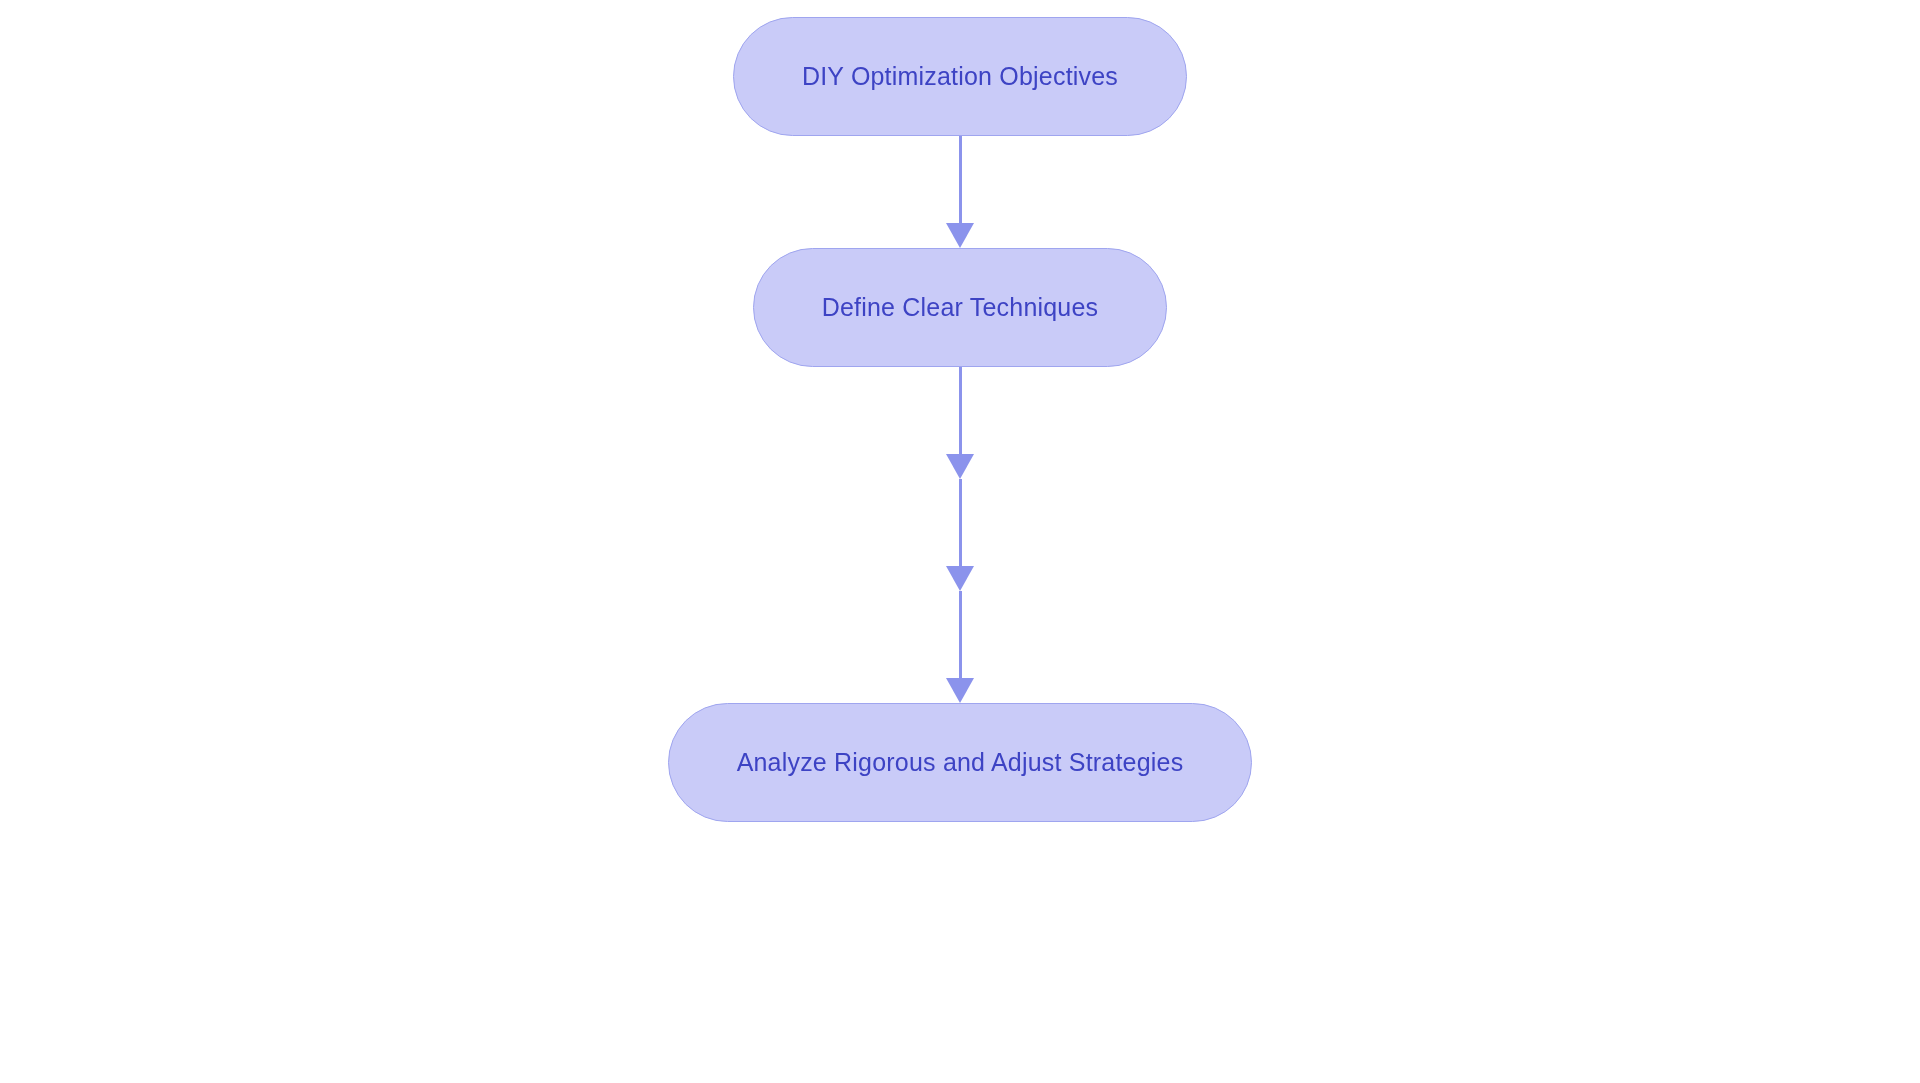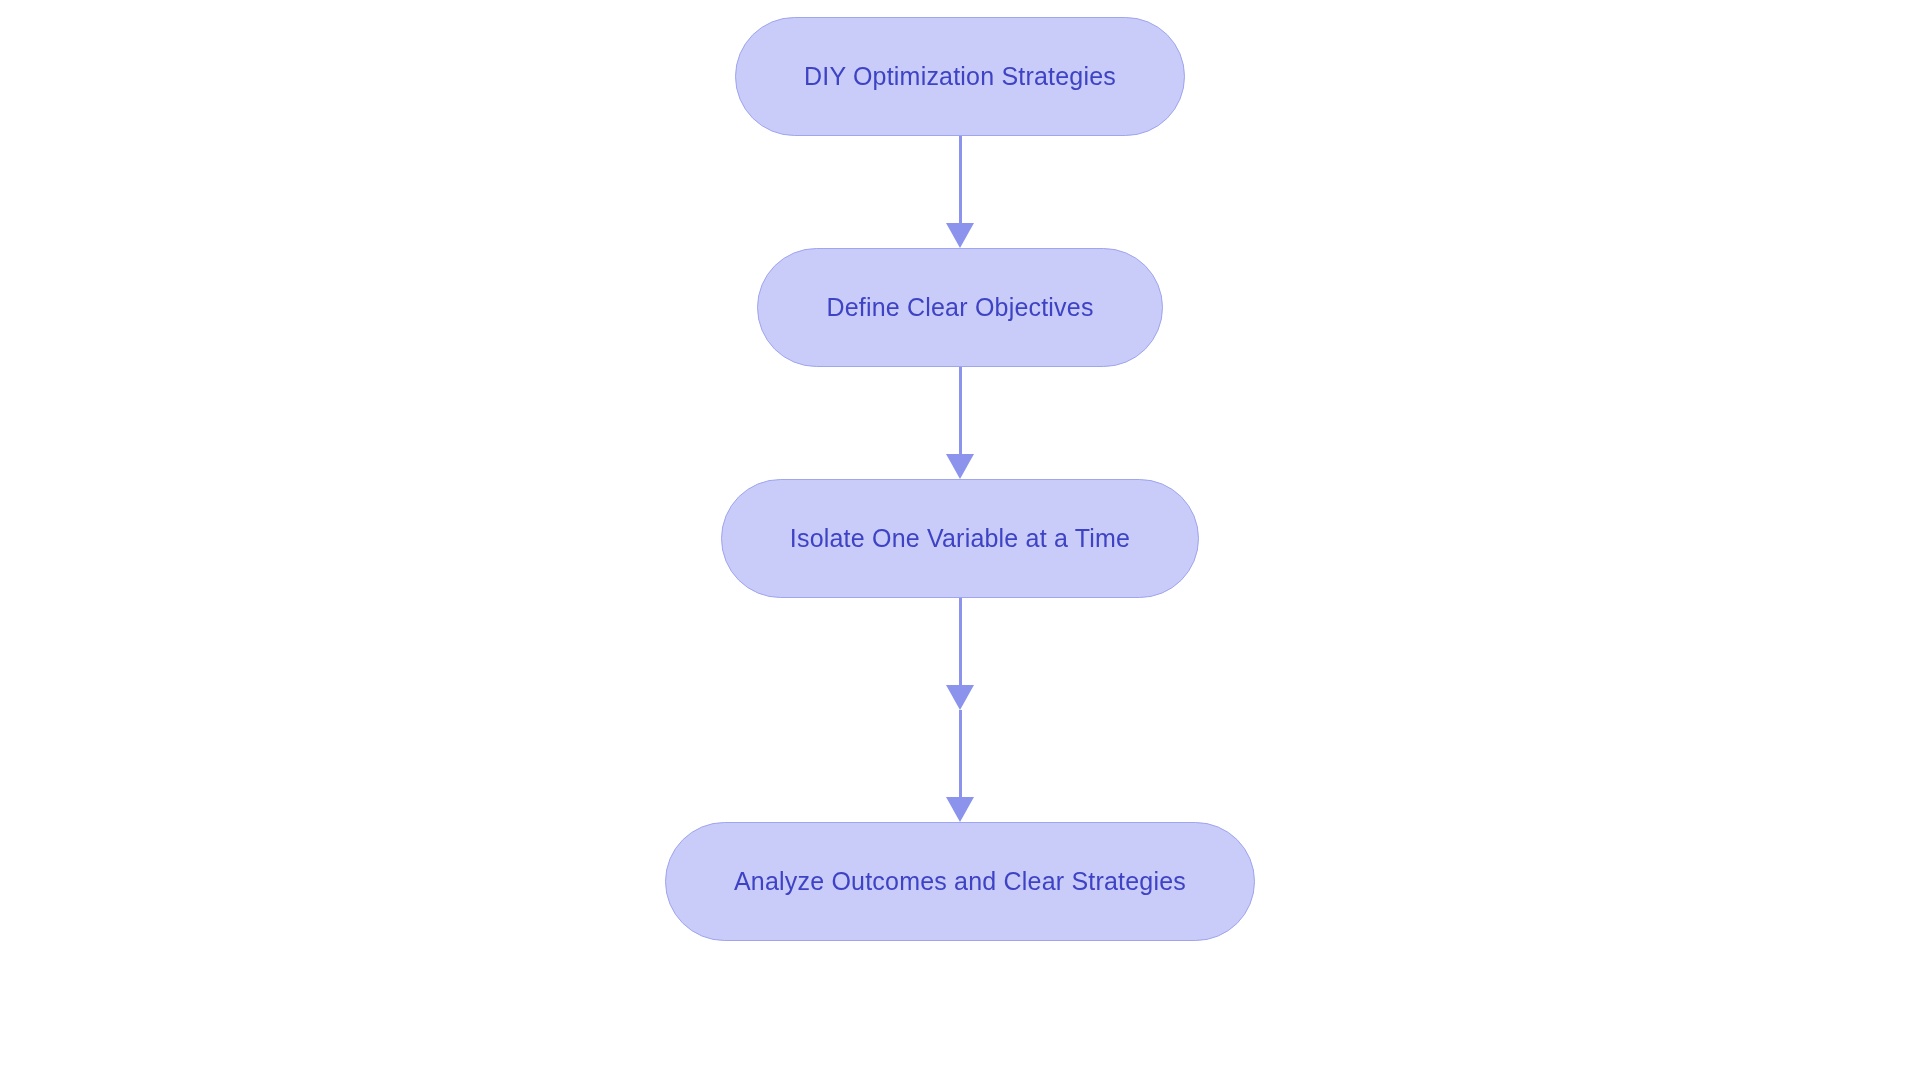--- a/index.html
+++ b/index.html
@@ -60,48 +60,45 @@
     border-right: 14px solid transparent;
     border-top: 25px solid var(--arrow);
     margin-top: -1px;
   }
 </style>
 </head>
 <body>
 
 <div class="canvas">
   <div class="flow-node">
-    <span>DIY Optimization Strategies</span>
+    <span>DIY Optimization Objectives</span>
   </div>
 
   <div class="flow-arrow">
     <div class="shaft"></div>
     <div class="head"></div>
   </div>
 
   <div class="flow-node">
-    <span>Define Clear Objectives</span>
-  </div>
-
-  <div class="flow-arrow">
-    <div class="shaft"></div>
-    <div class="head"></div>
-  </div>
-
-  <div class="flow-node">
-    <span>Isolate One Variable at a Time</span>
+    <span>Define Clear Techniques</span>
   </div>
 
   <div class="flow-arrow">
     <div class="shaft"></div>
     <div class="head"></div>
   </div>
 
 
   <div class="flow-arrow">
     <div class="shaft"></div>
     <div class="head"></div>
   </div>
 
+
+  <div class="flow-arrow">
+    <div class="shaft"></div>
+    <div class="head"></div>
+  </div>
+
   <div class="flow-node">
-    <span>Analyze Outcomes and Clear Strategies</span>
+    <span>Analyze Rigorous and Adjust Strategies</span>
   </div>
 </div>
 
 </body></html>

